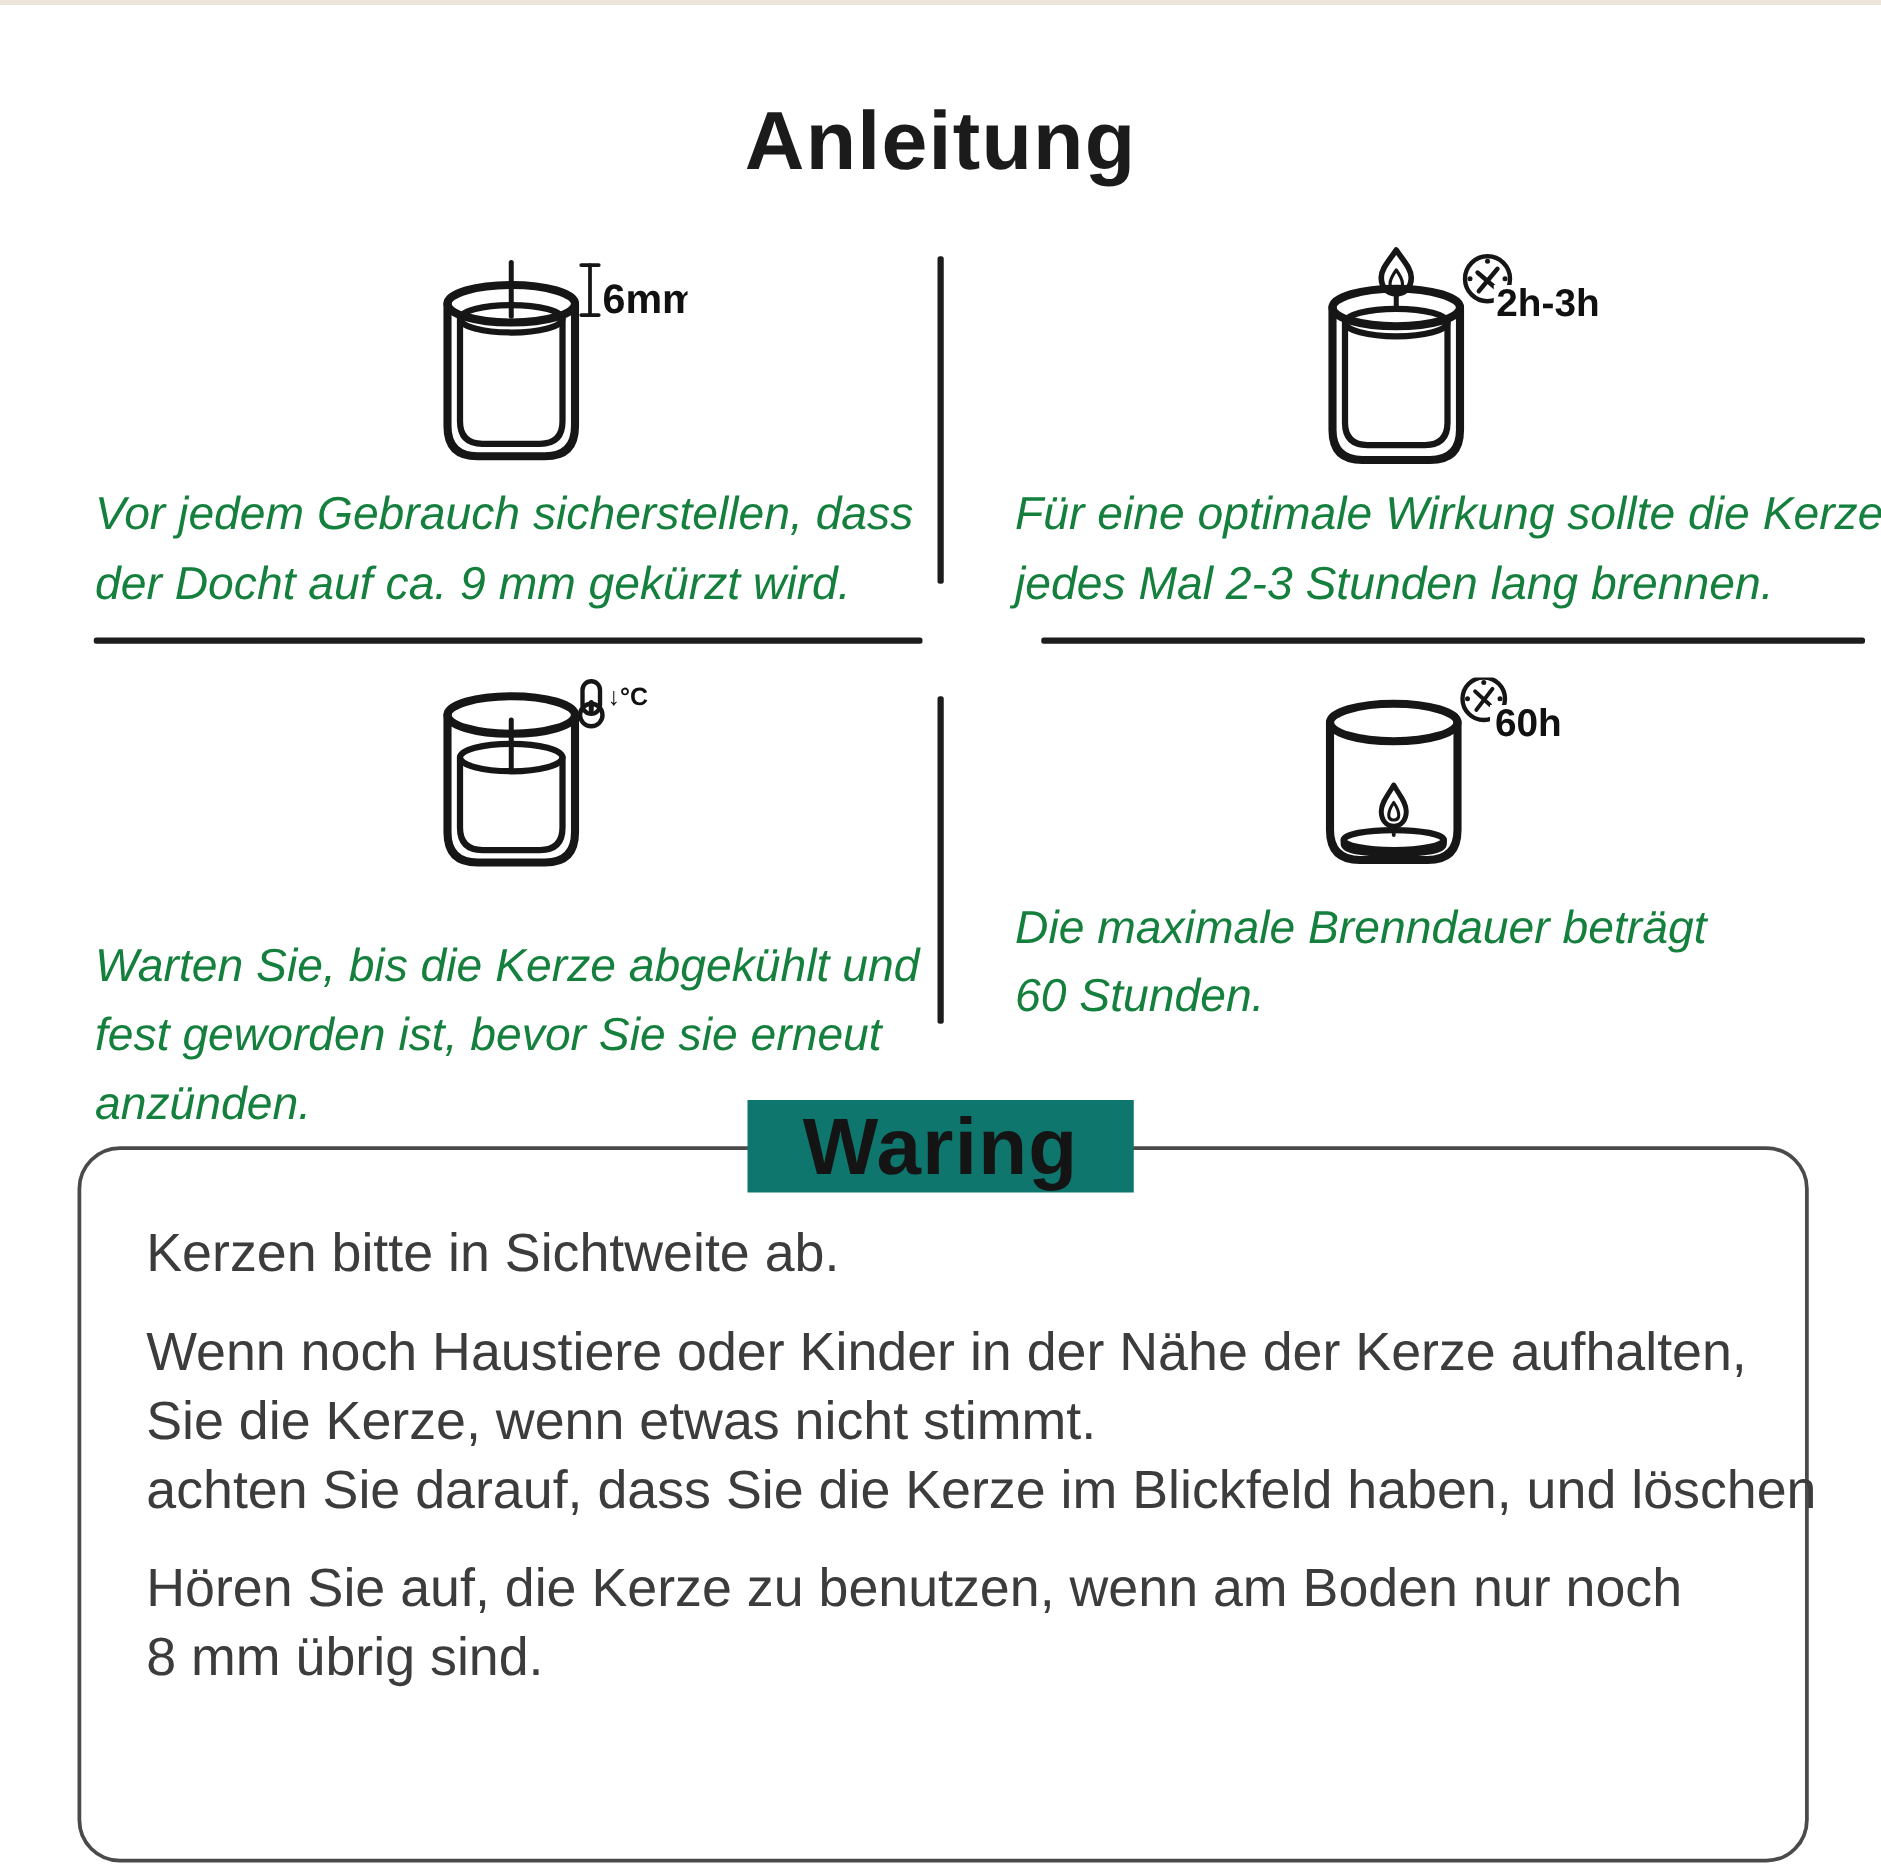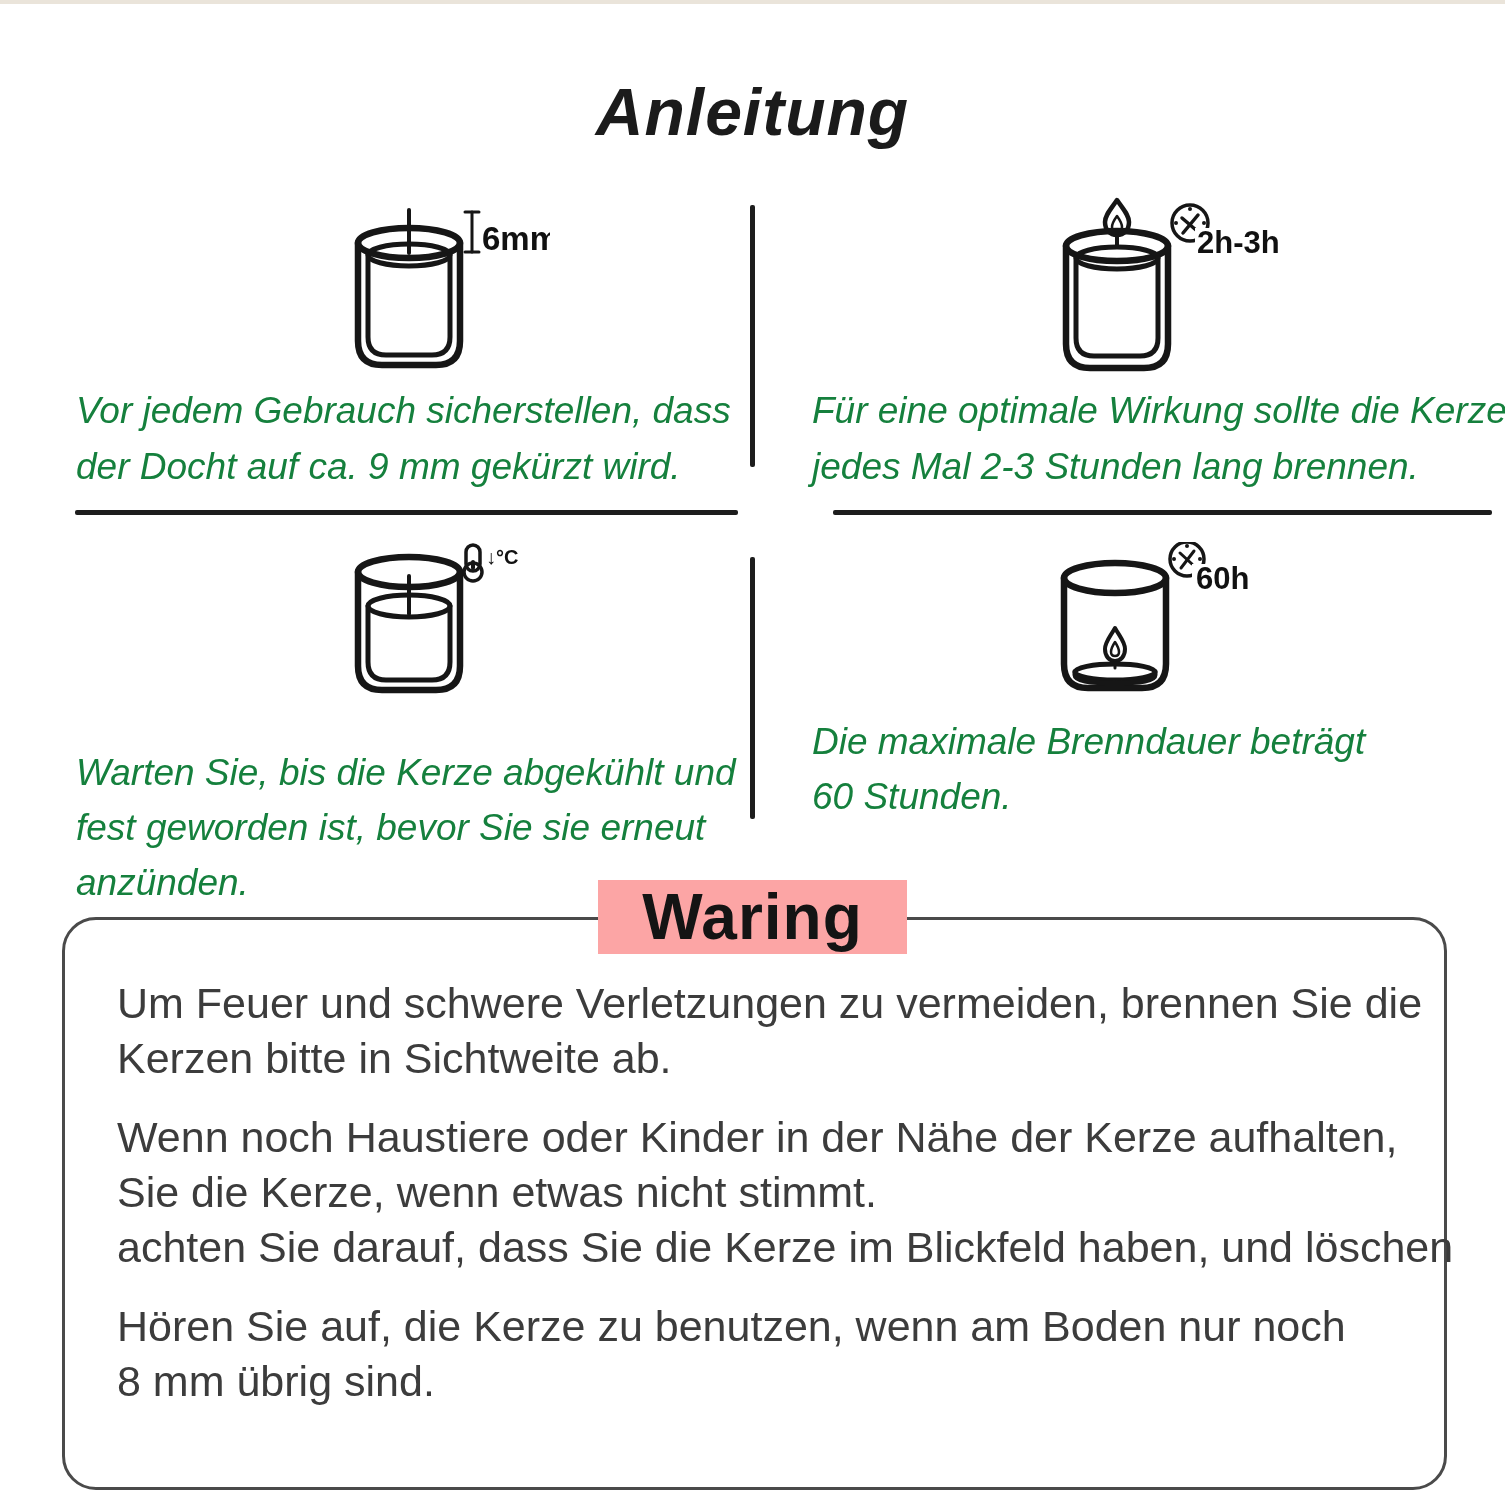--- a/index.html
+++ b/index.html
@@ -3,38 +3,38 @@
 <meta charset="utf-8">
 <style>
   html,body{margin:0;padding:0;background:#ffffff;}
   .canvas{
     position:relative;width:1505px;height:1500px;background:#ffffff;
     font-family:"Liberation Sans",sans-serif;overflow:hidden;color:#1c1c1c;
   }
   .top-edge{position:absolute;top:0;left:0;right:0;height:4px;background:#d8cdbb;opacity:.55;}
   .title{
     position:absolute;left:0;right:0;top:72px;text-align:center;
-    font-size:66px;line-height:80px;font-weight:600;color:#1b1b1b;letter-spacing:1px;font-style:italic;
+    font-size:66px;line-height:80px;font-weight:600;color:#1b1b1b;letter-spacing:1px;
   }
   .icon{position:absolute;}
   .stroke{fill:none;stroke:#161616;stroke-linecap:round;stroke-linejoin:round;}
   .svg-label{fill:#111111;font-weight:bold;font-family:"Liberation Sans",sans-serif;}
   .cap{position:absolute;font-size:37px;line-height:56px;color:#15803d;font-style:italic;}
   .cap .tl{white-space:nowrap;}
   .vdiv{position:absolute;width:5px;background:#1d1d1d;border-radius:2px;}
   .vdiv.top{left:750px;top:205px;height:262px;}
   .vdiv.bottom{left:750px;top:557px;height:262px;}
   .hdiv{position:absolute;top:510px;height:5px;background:#1d1d1d;border-radius:2px;}
   .hdiv.left{left:75px;width:663px;}
   .hdiv.right{left:833px;width:659px;}
   .warn-title{
     position:absolute;top:880px;left:0;right:0;text-align:center;z-index:2;
     font-size:64px;line-height:74px;font-weight:600;color:#141414;letter-spacing:1px;
   }
-  .warn-title span{background:#fca5a5;padding:0 44px;display:inline-block;}
+  .warn-title span{background:#0f766e;padding:0 44px;display:inline-block;}
   .warn-box{
     position:absolute;left:62px;top:917px;width:1385px;height:573px;
     border:3px solid #4a4a4a;border-radius:34px;box-sizing:border-box;
     padding:56px 26px 0 52px;z-index:1;background:#ffffff;
   }
   .warn-p{margin:0 0 24px 0;font-size:43px;line-height:55px;color:#3c3c3c;}
   .warn-p .tl{white-space:nowrap;}
 </style>
 </head>
 <body>
@@ -125,21 +125,20 @@
   <div class="cap" style="left:812px;top:714px;line-height:55px;">
     <div class="tl">Die maximale Brenndauer beträgt</div>
     <div class="tl">60 Stunden.</div>
   </div>
 
   <div class="warn-title">
     <span>Waring</span>
   </div>
   <div class="warn-box">
     <p class="warn-p">
-      <span class="tl" style="display:block">Um Feuer und schwere Verletzungen zu vermeiden, brennen Sie die</span>
       <span class="tl" style="display:block">Kerzen bitte in Sichtweite ab.</span>
     </p>
     <p class="warn-p">
       <span class="tl" style="display:block">Wenn noch Haustiere oder Kinder in der Nähe der Kerze aufhalten,</span>
       <span class="tl" style="display:block">Sie die Kerze, wenn etwas nicht stimmt.</span>
       <span class="tl" style="display:block">achten Sie darauf, dass Sie die Kerze im Blickfeld haben, und löschen</span>
     </p>
     <p class="warn-p">
       <span class="tl" style="display:block">Hören Sie auf, die Kerze zu benutzen, wenn am Boden nur noch</span>
       <span class="tl" style="display:block">8 mm übrig sind.</span>

